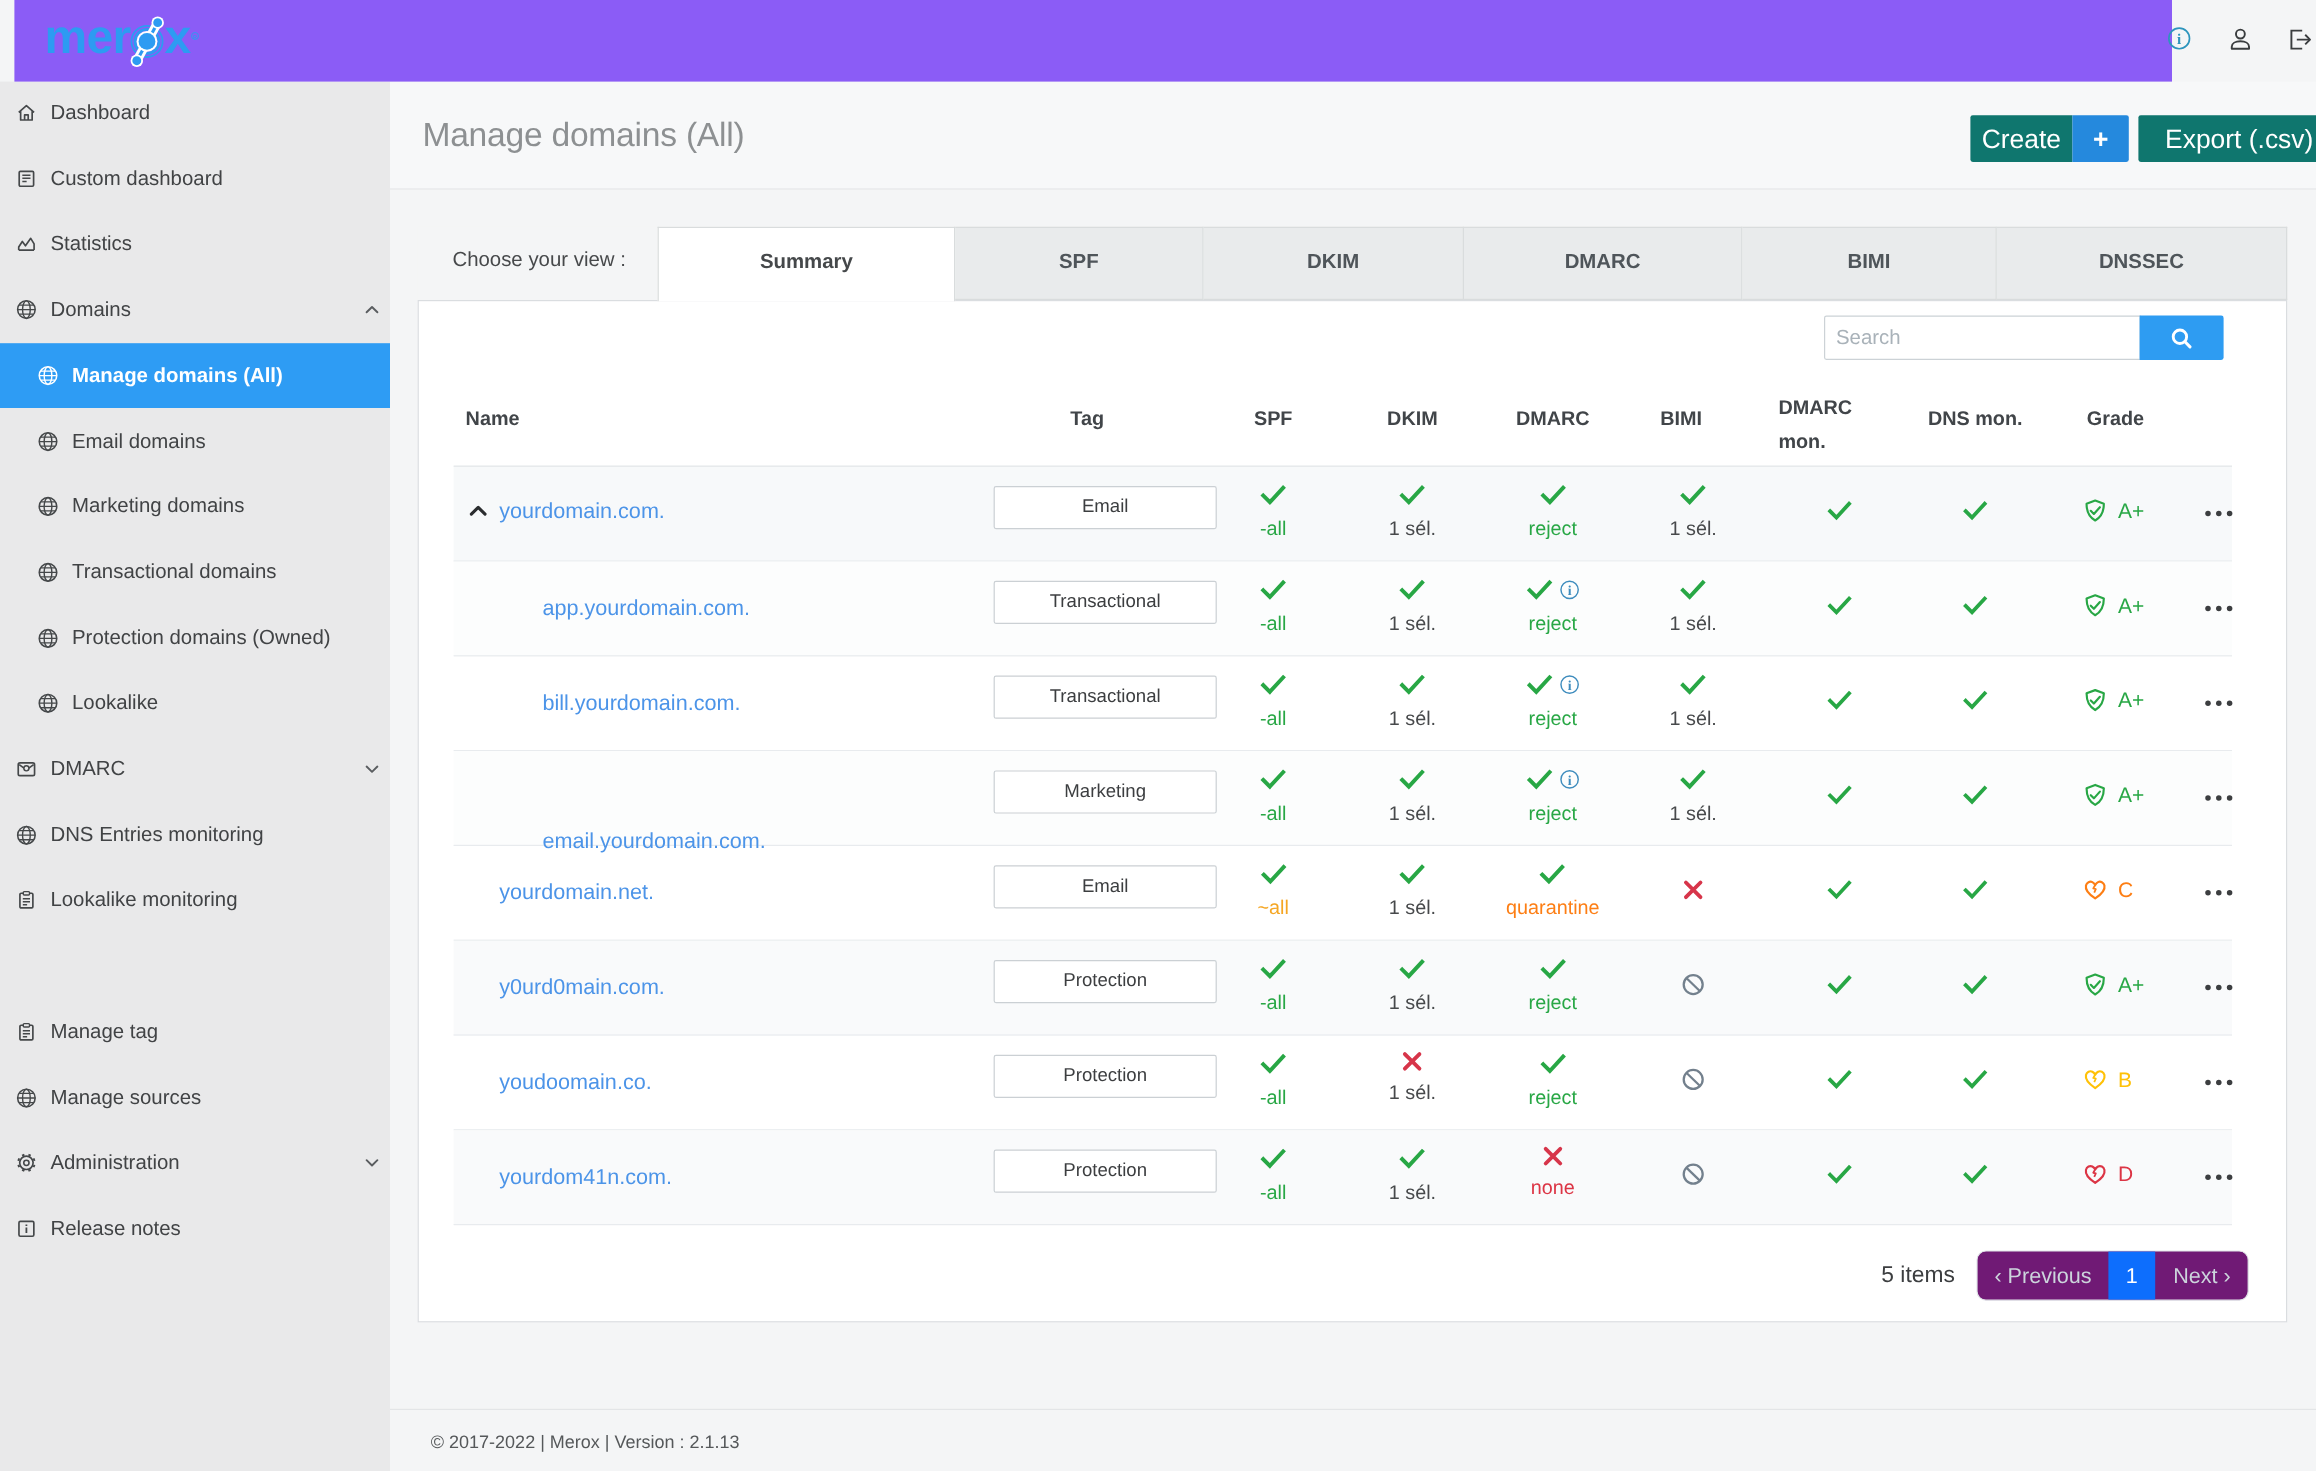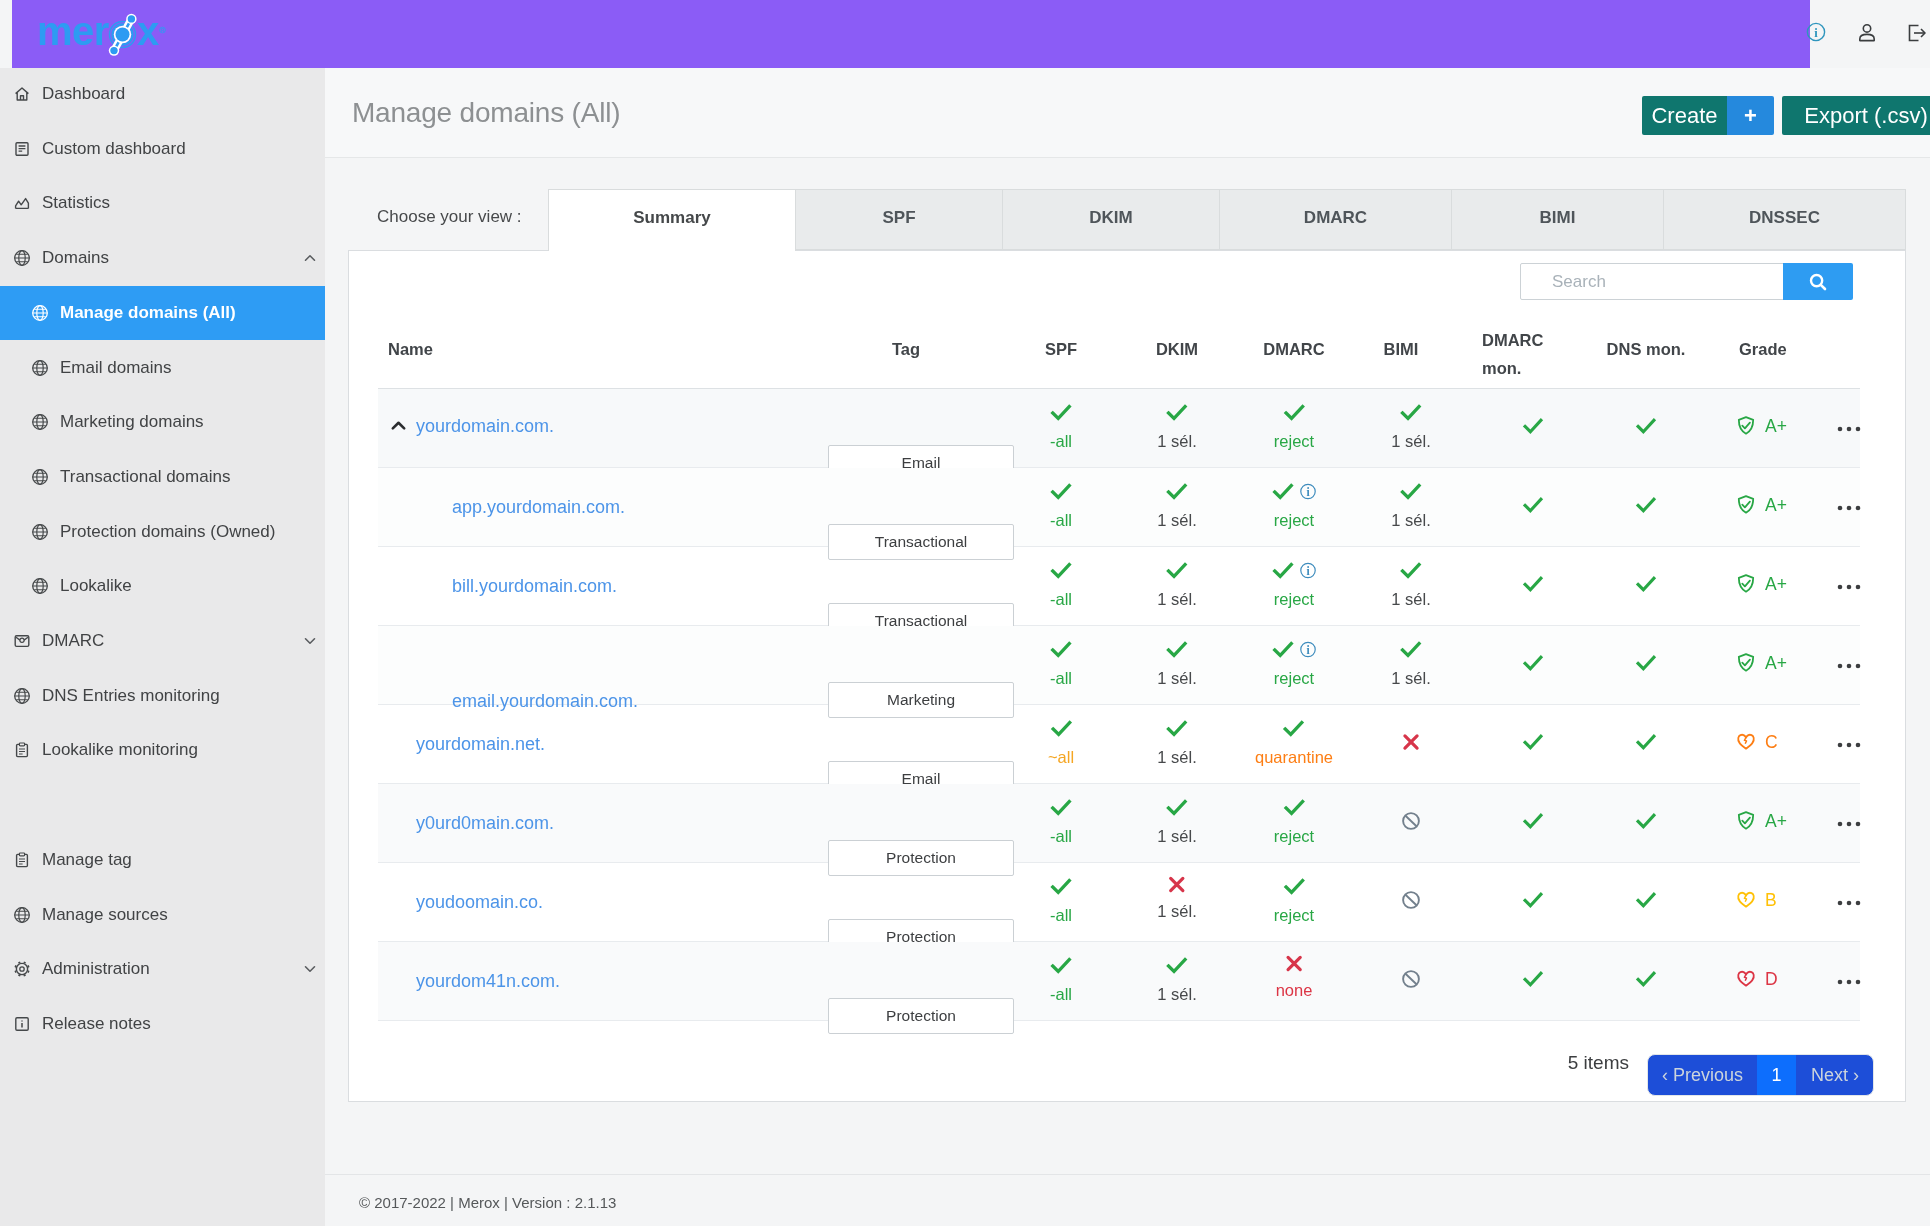--- a/index.html
+++ b/index.html
@@ -23,39 +23,39 @@
 
 #tabs { position:absolute; left:325px; top:189px; width:1605px; height:62px; z-index:6; }
 .tab { position:absolute; top:0; height:61px; background:#e9ebec; border:1px solid #d9dcdd; border-left:none; color:#4f555a; font-weight:bold; font-size:17px; text-align:center; line-height:56px; }
 .tab.first { border-left:1px solid #d9dcdd; }
 .tab.active { background:#fff; border-bottom:none; height:62px; color:#45484a; }
 #viewlabel { position:absolute; left:23px; top:0; width:200px; height:61px; background:#f4f5f6; font-size:17px; color:#47494b; line-height:56px; padding-left:29px; }
 
 #card { position:absolute; left:348px; top:250px; width:1558px; height:852px; background:#fff; border:1px solid #dadde0; border-top:1px solid #dadde0; z-index:5; }
 
 #search { position:absolute; left:1171px; top:12px; width:332px; height:37px; }
-#search input { position:absolute; left:0; top:0; width:264px; height:37px; border:1px solid #ccd2d6; border-radius:2px 0 0 2px; font-size:17px; color:#444; padding-left:31px; font-family:"Liberation Sans",sans-serif; background:#fff; }
+#search input { position:absolute; left:0; top:0; width:264px; height:37px; border:1px solid #ccd2d6; border-radius:2px 0 0 2px; font-size:17px; color:#444; padding-left:9px; font-family:"Liberation Sans",sans-serif; background:#fff; }
 #search input::placeholder { color:#a9b2b9; }
 #searchbtn { position:absolute; left:263px; top:0; width:70px; height:37px; background:#2e9cf2; border-radius:0 2px 2px 0; }
 #searchbtn svg { position:absolute; left:50%; top:50%; transform:translate(-50%,-50%); }
 
 .th { position:absolute; font-size:16.5px; font-weight:bold; color:#414549; }
 #thead { position:absolute; left:0; top:50px; width:1558px; height:88px; }
 #thead .bline { position:absolute; left:29px; top:87px; width:1482px; height:1px; background:#dde1e4; }
 
 .row { position:absolute; left:29px; width:1482px; height:79px; border-bottom:1px solid #e8ebee; }
 .cc { position:absolute; transform:translateX(-50%); text-align:center; line-height:0; }
 .lbl { font-size:16.5px; margin-top:9px; line-height:17px; }
 .green { color:#28a745; } .dark { color:#47494b; } .amber { color:#f5a623; } .orange { color:#fd7e14; } .red { color:#dc3545; }
 .name { position:absolute; top:50%; transform:translateY(-50%); font-size:18px; color:#4c94e8; white-space:nowrap; }
-.tagbox { position:absolute; left:450px; top:calc(50% - 5px); transform:translateY(-50%); width:186px; height:36px; border:1px solid #cbd0d4; background:#fff; border-radius:2px; text-align:center; line-height:34px; font-size:15.5px; color:#3c3e40;margin-top:40px; }
+.tagbox { position:absolute; left:450px; top:calc(50% - 5px); transform:translateY(-50%); width:186px; height:36px; border:1px solid #cbd0d4; background:#fff; border-radius:2px; text-align:center; line-height:34px; font-size:15.5px; color:#3c3e40; }
 .mid { position:absolute; top:50%; transform:translate(-50%,-50%); }
 .grade { position:absolute; top:50%; transform:translateY(-50%); font-size:17.5px; font-weight:400; }
 
-#pgn { position:absolute; left:1298px; top:791px; width:227px; height:42px; border:1px solid #e2e6e9; border-radius:8px; background:#1d4ed8;margin-top:12px; }
+#pgn { position:absolute; left:1298px; top:791px; width:227px; height:42px; border:1px solid #e2e6e9; border-radius:8px; background:#701a75; }
 #pgn .prev { position:absolute; left:0; top:0; width:109px; height:40px; line-height:40px; text-align:center; color:#ccd4dc; font-size:18px; }
 #pgn .cur { position:absolute; left:109px; top:0; width:39px; height:40px; line-height:40px; text-align:center; color:#fff; background:#0d6efd; font-size:18px; }
 #pgn .next { position:absolute; left:148px; top:0; width:78px; height:40px; line-height:40px; text-align:center; color:#ccd4dc; font-size:18px; }
 #items { position:absolute; left:1190px; top:791px; width:90px; height:42px; line-height:42px; text-align:right; font-size:19px; color:#3c3e40; }
 
 #footline { position:absolute; left:325px; top:1174px; width:1605px; height:1px; background:#e3e5e7; }
 #foot { position:absolute; left:359px; top:1194px; font-size:15px; color:#55585a; }
 </style>
 </head>
 <body>

